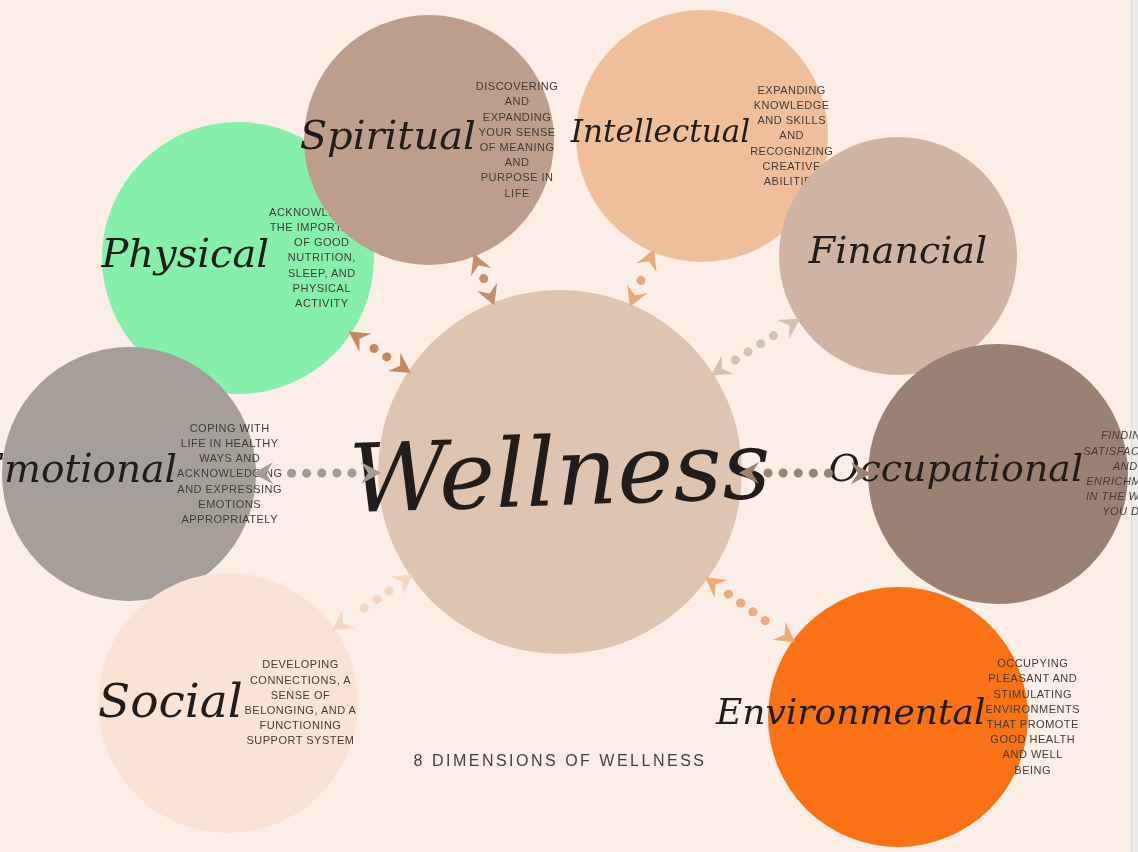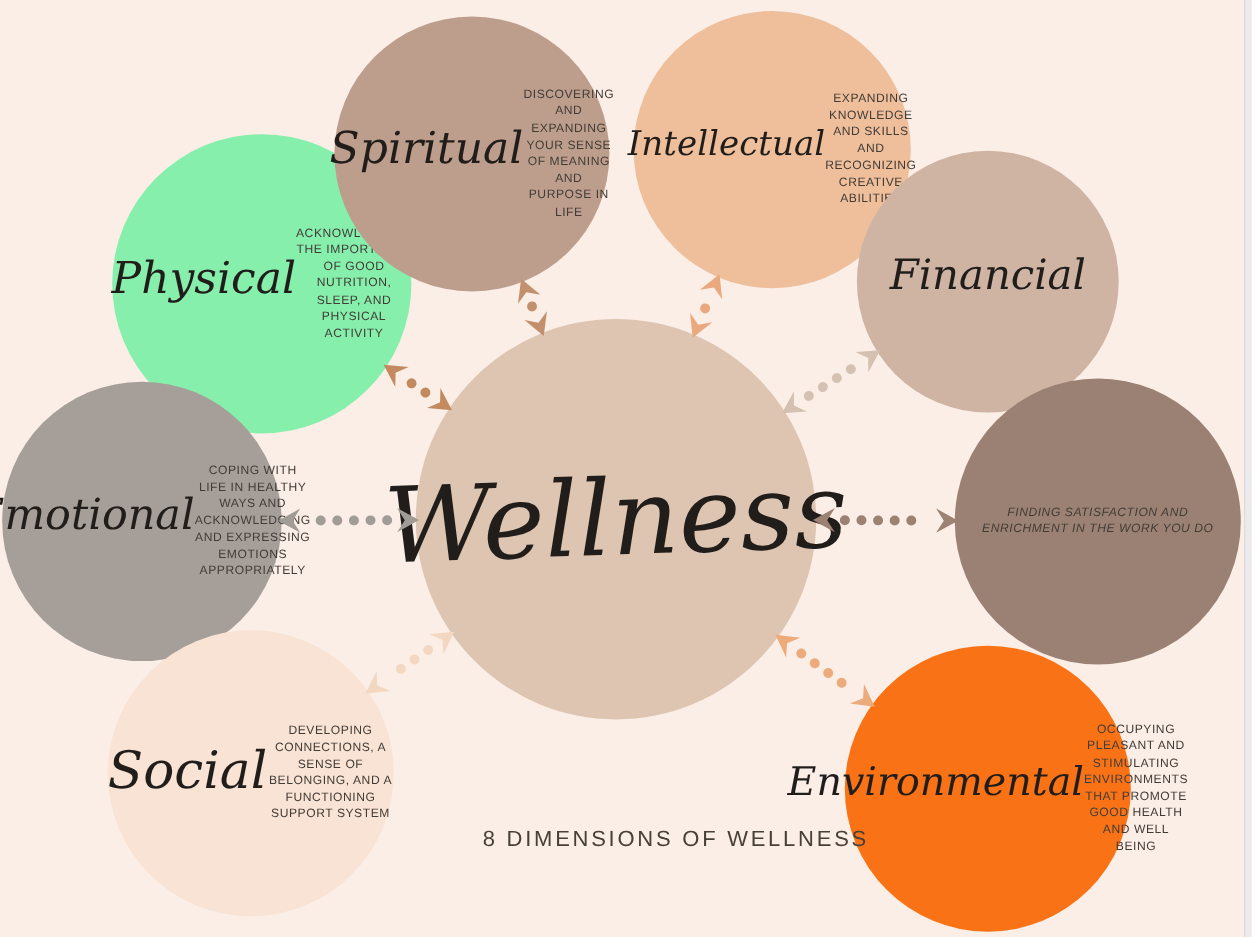--- a/index.html
+++ b/index.html
@@ -47,22 +47,22 @@
     font-family:"DejaVu Serif", serif;
     font-style:italic;
     font-size:95px;
     line-height:1;
     transform:rotate(-2deg);
     white-space:nowrap;
   }
   .caption{
     position:absolute;
     left:330px;top:752px;width:460px;
-    text-align:right;
-    font-size:20px;
+    text-align:center;
+    font-size:16px;
     letter-spacing:2.5px;
     z-index:4;
   }
 </style>
 </head>
 <body>
 
 <div class="canvas" style="background: rgb(251, 238, 230);">
 
   <svg class="arrows-layer" width="1138" height="852" viewBox="0 0 1138 852">
@@ -126,20 +126,21 @@
         <div class="dim-desc" style="color: rgb(66, 60, 55);">EXPANDING KNOWLEDGE AND SKILLS AND RECOGNIZING CREATIVE ABILITIES</div>
       </div>
       <div class="circle dim-financial" style="left: 779px; top: 137px; height: 238px; width: 238px; background: rgb(207, 180, 164); gap: 47px;">
         <div class="dim-title" style="color: rgb(33, 29, 27);">Financial</div>
       </div>
       <div class="circle dim-emotional" style="left: 2px; top: 347px; height: 254px; width: 254px; background: rgb(165, 158, 153);">
         <div class="dim-title" style="color: rgb(33, 29, 27);">Emotional</div>
         <div class="dim-desc" style="color: rgb(66, 60, 55);">COPING WITH LIFE IN HEALTHY WAYS AND ACKNOWLEDGING AND EXPRESSING EMOTIONS APPROPRIATELY</div>
       </div>
       <div class="circle dim-occupational" style="left: 868px; top: 344px; height: 260px; width: 260px; background: rgb(155, 129, 115);">
+        <div class="dim-title" style="color: rgb(33, 29, 27);">Occupational</div>
         <div class="dim-desc" style="color: rgb(66, 60, 55); font-style: italic;">FINDING SATISFACTION AND ENRICHMENT IN THE WORK YOU DO</div>
       </div>
       <div class="circle dim-social" style="left: 98px; top: 573px; height: 260px; width: 260px; background: rgb(248, 227, 212);">
         <div class="dim-title" style="color: rgb(33, 29, 27);">Social</div>
         <div class="dim-desc" style="color: rgb(66, 60, 55);">DEVELOPING CONNECTIONS, A SENSE OF BELONGING, AND A FUNCTIONING SUPPORT SYSTEM</div>
       </div>
       <div class="circle dim-environmental" style="left: 768px; top: 587px; height: 260px; width: 260px; background: #f97316;">
         <div class="dim-title" style="color: rgb(33, 29, 27);">Environmental</div>
         <div class="dim-desc" style="color: rgb(66, 60, 55);">OCCUPYING PLEASANT AND STIMULATING ENVIRONMENTS THAT PROMOTE GOOD HEALTH AND WELL BEING</div>
       </div>

